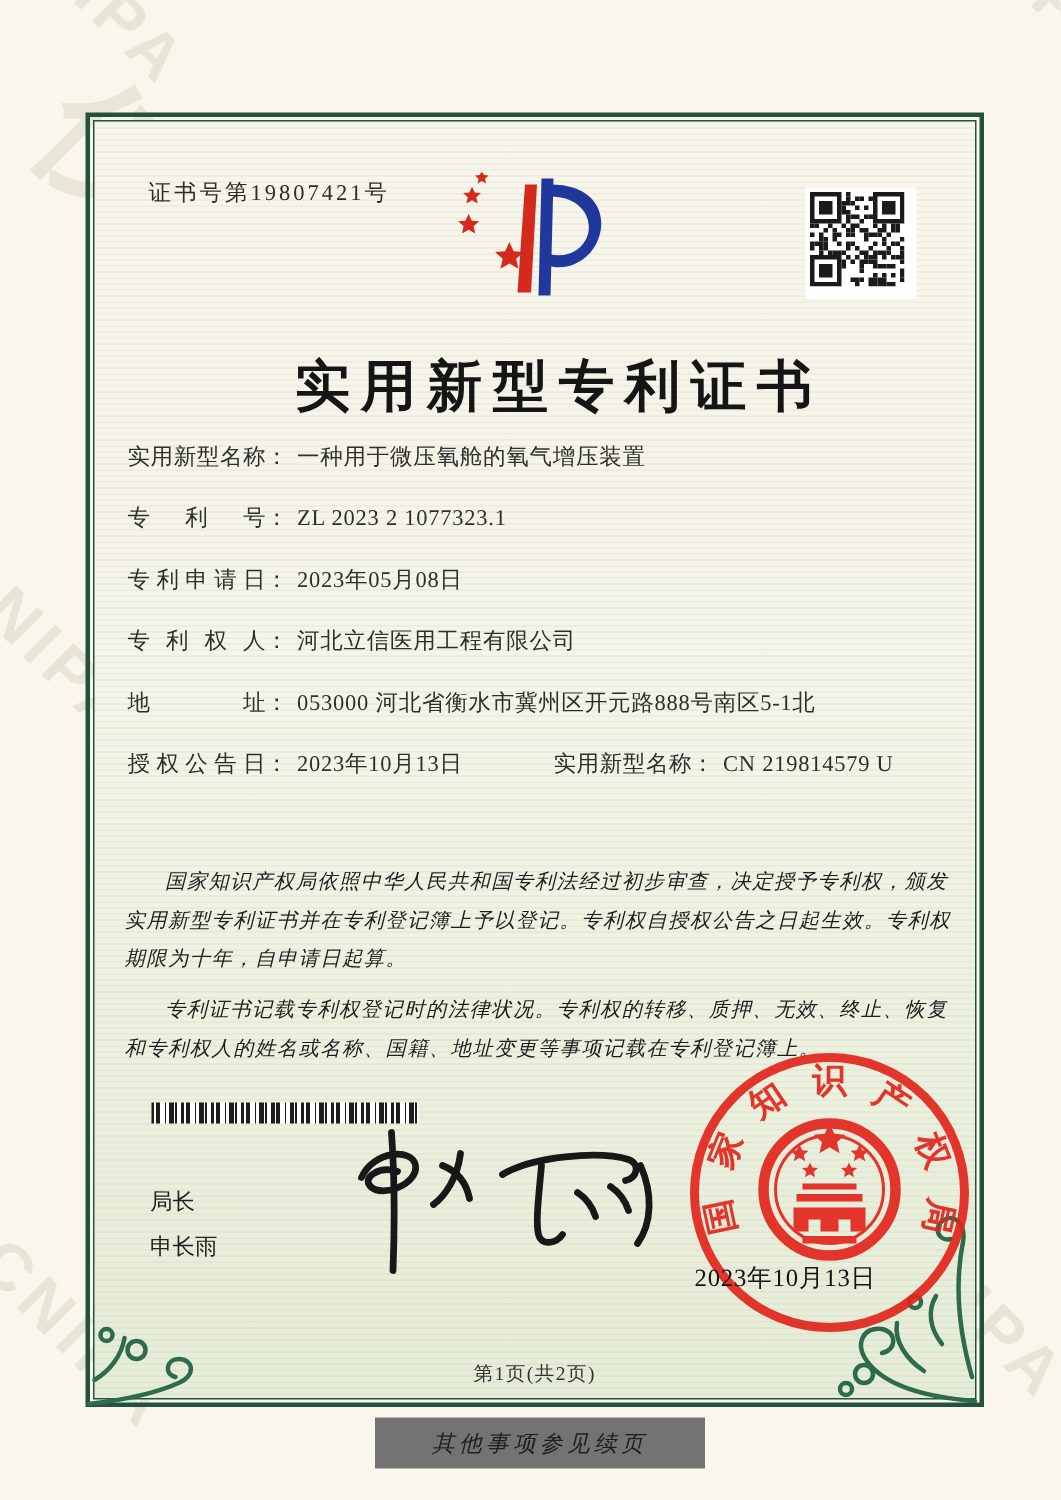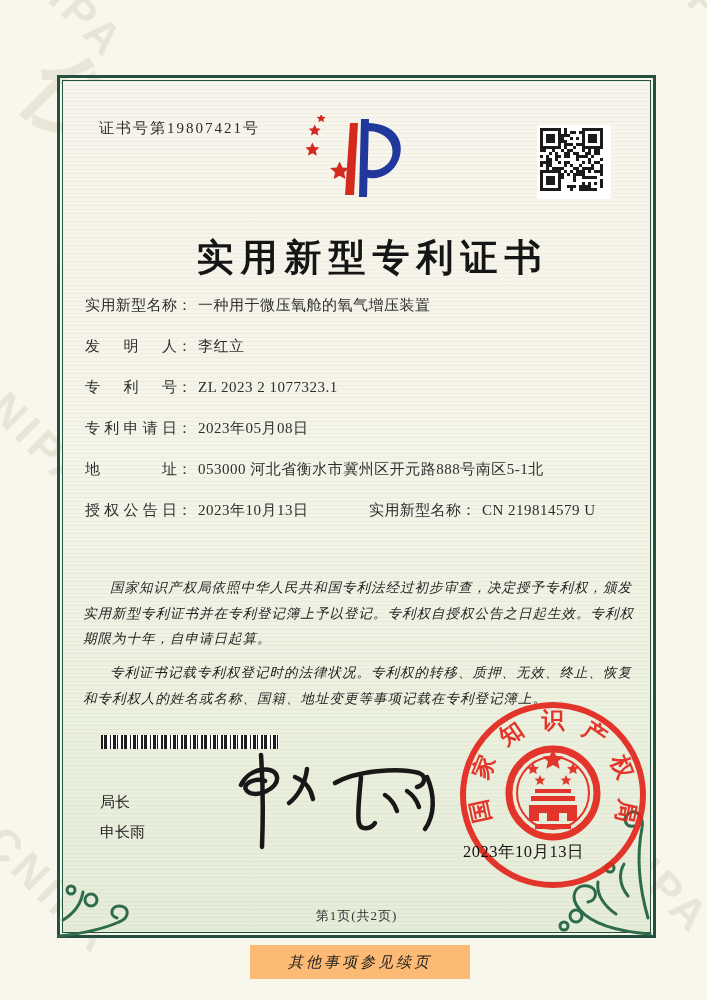--- a/index.html
+++ b/index.html
@@ -87,21 +87,21 @@
   .page-ind{
     position:absolute;left:0;top:826px;width:100%;text-align:center;
     font-size:13px;color:#333;letter-spacing:1px;
   }
   .flourish{position:absolute;z-index:2;pointer-events:none;}
   .fl-br{right:-4px;bottom:-6px;}
   .fl-bl{left:-6px;bottom:-8px;}
   
   .cont-note{
     position:absolute;left:250px;top:945px;width:220px;height:34px;z-index:3;
-    background:#fdba74;display:flex;align-items:center;justify-content:center;
+    background:#737373;display:flex;align-items:center;justify-content:center;
     font-size:15px;color:#1e1e1e;font-style:italic;letter-spacing:3px;
   }
 </style>
 </head>
 <body>
 
 <div class="wm-layer" id="wm">
     <span class="wm-char" style="left: 28px; top: 58px;">仅</span>
     <span class="wm-char" style="left: 84px; top: 146px;">限</span>
     <span class="wm-char" style="left: 140px; top: 234px;">于</span>
@@ -293,27 +293,27 @@
           </g>
         </svg></div>
 
     <h1 class="title">实用新型专利证书</h1>
 
     <div class="fields">
       <div class="frow">
         <span class="flabel">实用新型名称</span><span class="fcolon">：</span><span class="fvalue">一种用于微压氧舱的氧气增压装置</span>
       </div>
       <div class="frow">
-        <span class="flabel">发明人</span><span class="fcolon">：</span><span class="fvalue">李红立</span>
-      </div>
-      <div class="frow">
         <span class="flabel">专利号</span><span class="fcolon">：</span><span class="fvalue">ZL 2023 2 1077323.1</span>
       </div>
       <div class="frow">
         <span class="flabel">专利申请日</span><span class="fcolon">：</span><span class="fvalue">2023年05月08日</span>
+      </div>
+      <div class="frow">
+        <span class="flabel">专利权人</span><span class="fcolon">：</span><span class="fvalue">河北立信医用工程有限公司</span>
       </div>
       <div class="frow">
         <span class="flabel">地址</span><span class="fcolon">：</span><span class="fvalue">053000 河北省衡水市冀州区开元路888号南区5-1北</span>
       </div>
       <div class="frow frow-split">
         <div class="col-l">
           <span class="flabel">授权公告日</span><span class="fcolon">：</span><span class="fvalue">2023年10月13日</span>
         </div>
         <div class="col-r">
           <span class="flabel">实用新型名称</span><span class="fcolon">：</span><span class="fvalue">CN 219814579 U</span>

